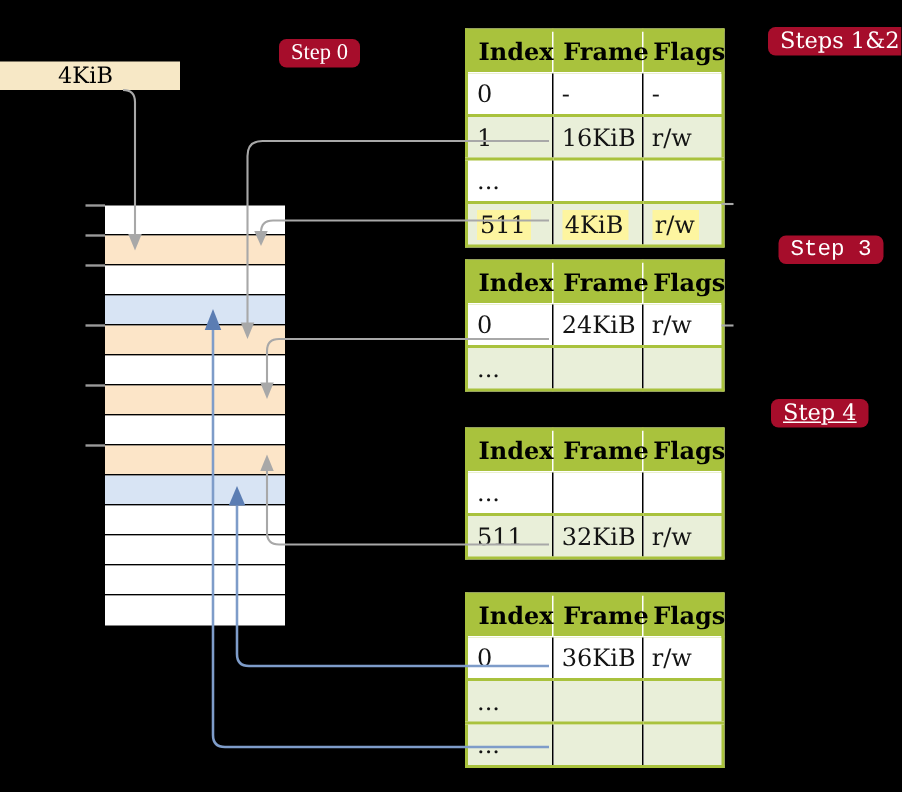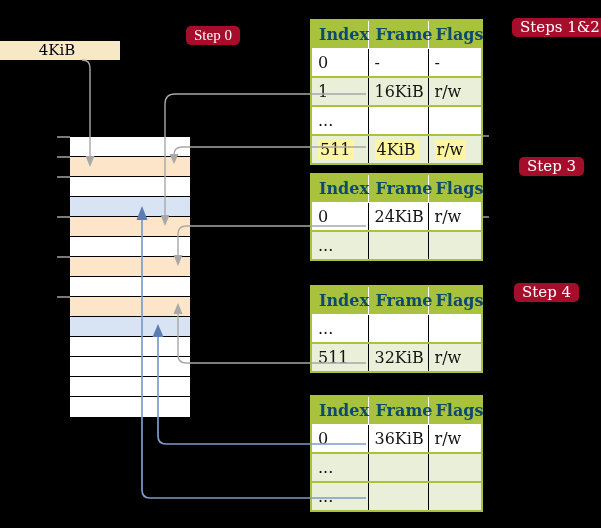--- a/index.html
+++ b/index.html
@@ -10,36 +10,36 @@
   .frame-box{position:absolute;left:-6px;top:41px;width:126px;height:19px;
              background:#f7e8c6;color:#000;font-size:15px;line-height:19px;
              text-align:center;z-index:8;}
 
   
   .step-label{position:absolute;background:#a60d2b;color:#fff;font-size:15px;
               line-height:17px;padding:1px 8px;border-radius:5px;z-index:8;
               white-space:nowrap;}
   .step0 {left:186px;top:26px;font-family:Liberation Serif, serif;}
   .steps12{left:512px;top:18px;border-radius:5px 0 0 5px;}
-  .step3 {left:519px;top:157px;}
-  .step4 {left:514px;top:283px;}
+  .step3 {left:519px;top:157px;font-family:Liberation Mono, monospace;}
+  .step4 {left:514px;top:266px;text-decoration:underline;}
 
   
   .stack{position:absolute;left:68px;top:135px;width:120px;border:2px solid #000;z-index:5;}
   .srow{height:20px;border-bottom:1.6px solid #000;box-sizing:border-box;}
   .srow:last-child{border-bottom:none;}
   .srow.white{background:#ffffff;}
   .srow.peach{background:#fce5c8;}
   .srow.blue {background:#d8e4f4;}
 
   
   .pt{position:absolute;left:310px;border-collapse:collapse;table-layout:fixed;
       width:171px;z-index:10;background:#fff;border:2.5px solid #a9c23d;
       font-size:16px;}
-  .pt th{height:27px;background:#a9c23d;color:#0c4a6e;font-weight:bold;
+  .pt th{height:27px;background:#a9c23d;color:#000000;font-weight:bold;
          border:1.2px solid #fff;padding:0 0 0 7px;text-align:left;font-size:16px;}
   .pt td{height:27px;padding:0 0 0 6px;border-top:2px solid #a9c23d;color:#141414;
          background:#fff;overflow:hidden;white-space:nowrap;}
   .pt td + td{border-left:1.6px solid #000;}
   .pt tbody tr:first-child td{border-top:none;}
   .pt tr.shaded td{background:#e9efd9;}
   .hl{background:#fdf5a0;padding:0 3px 1px 2px;}
 
   .overlay{position:absolute;left:0;top:0;z-index:50;pointer-events:none;}
 </style>

